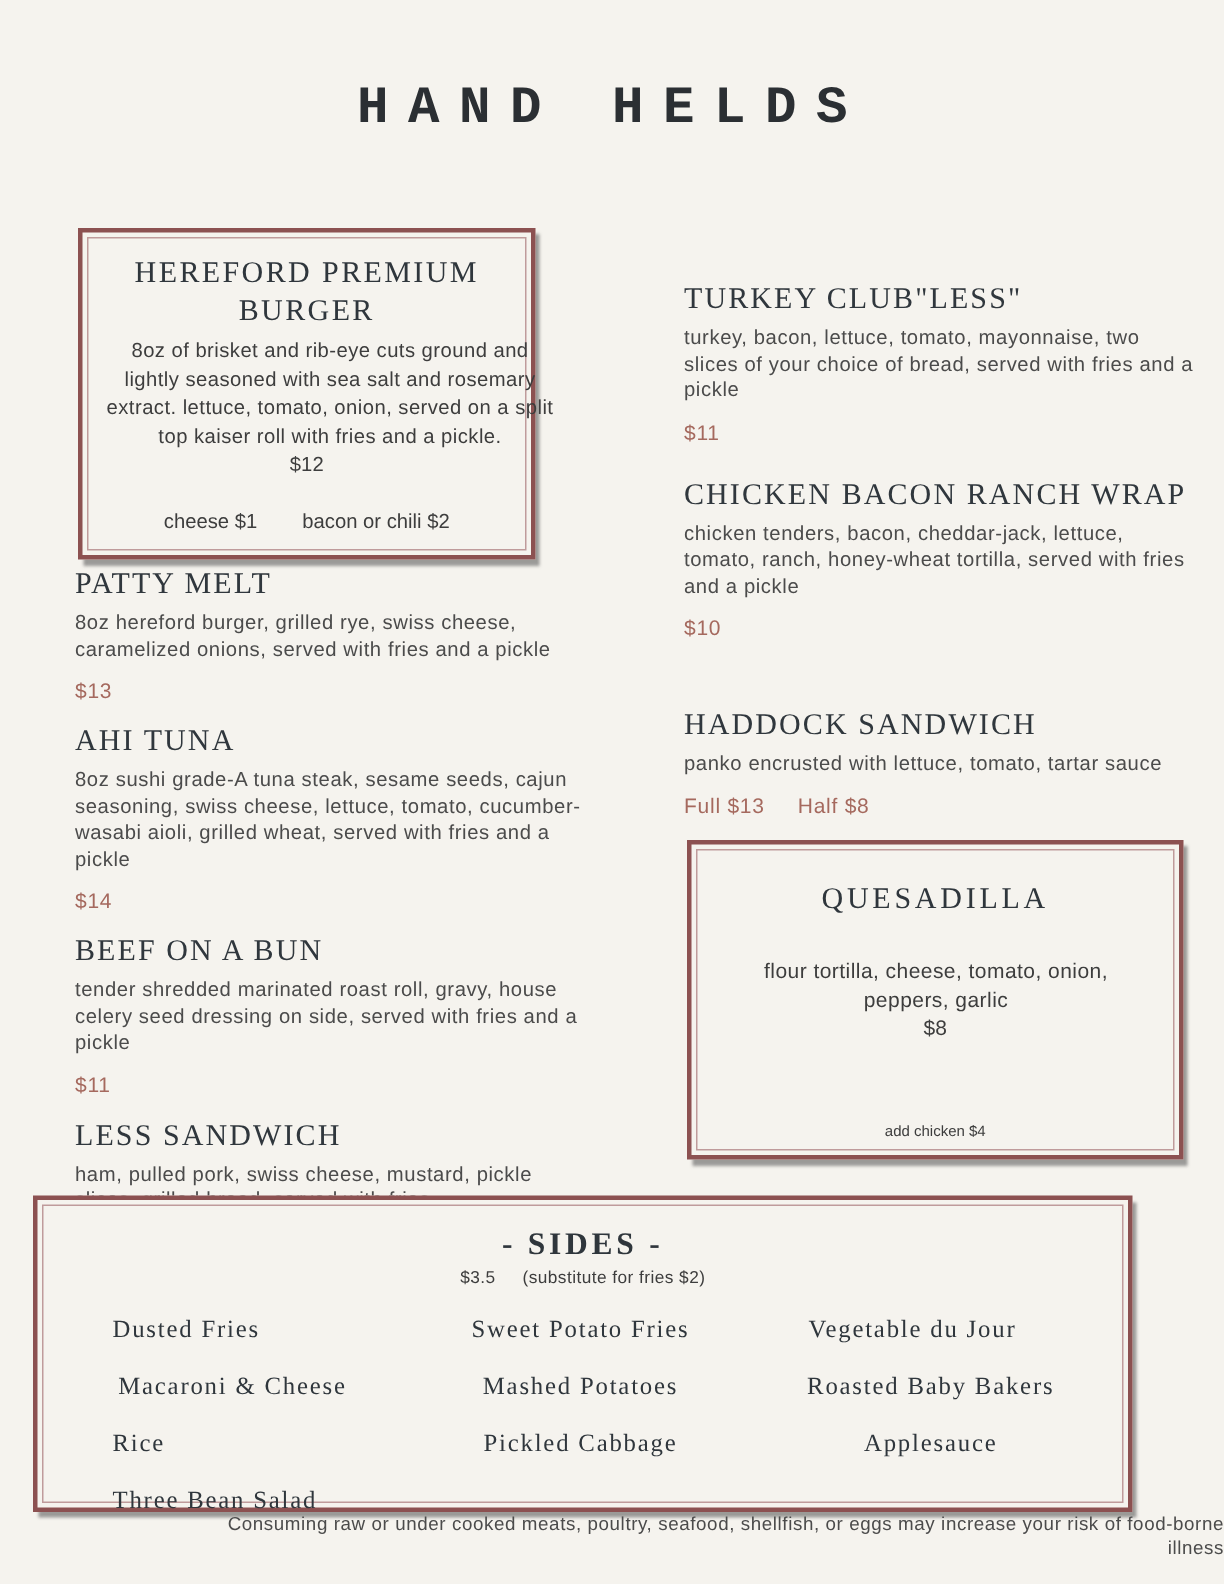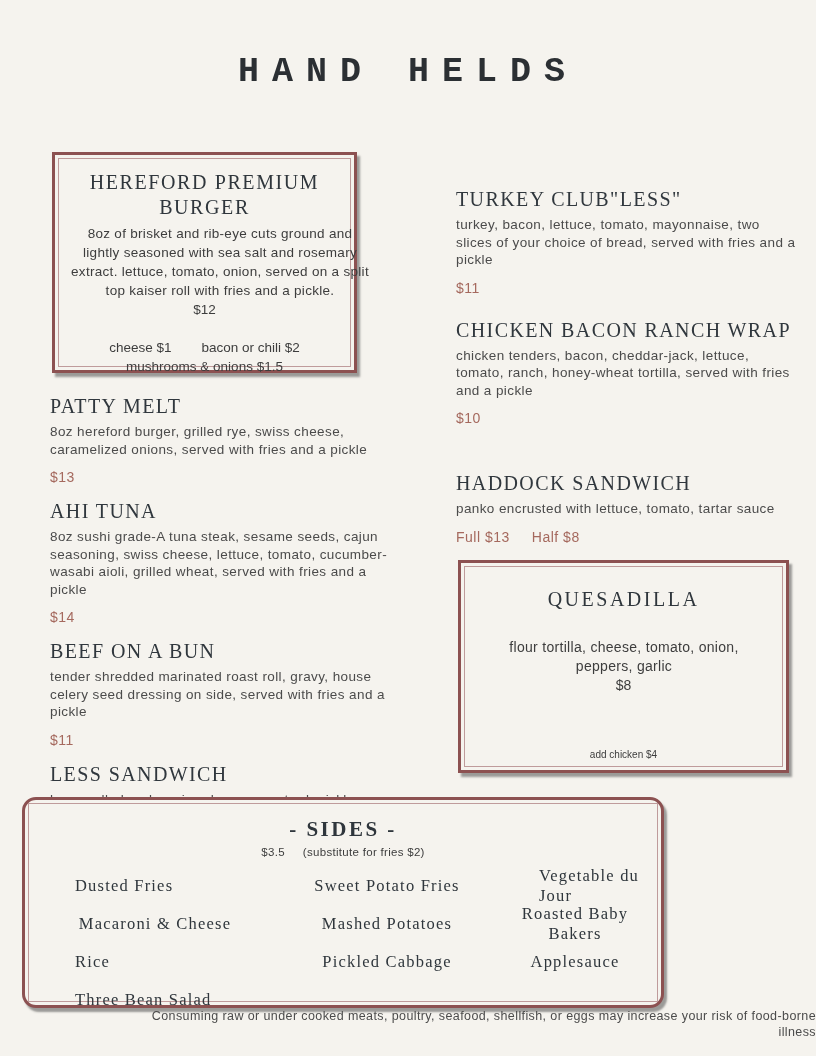--- a/index.html
+++ b/index.html
@@ -75,21 +75,21 @@
 
   .box-quesadilla { left: 458px; top: 560px; width: 331px; height: 213px; }
   .box-quesadilla .inner { padding: 20px 14px 0 14px; }
   .box-quesadilla .box-heading { letter-spacing: 2.5px; margin-bottom: 26px; }
   .box-quesadilla .box-desc { width: 290px; font-size: 14px; line-height: 19px; }
   .box-quesadilla .box-price { font-size: 14px; }
   .quesadilla-addon { margin-top: 54px; font-size: 10px; color: #3d3d3d; }
 
   
   .col { position: absolute; }
-  .col-left  { left: 50px;  top: 394px; width: 348px; }
+  .col-left  { left: 50px;  top: 377px; width: 348px; }
   .col-right { left: 456px; top: 187px; width: 342px; }
 
   .menu-item { margin-bottom: 13px; }
   .item-name {
     font-family: "Liberation Serif", serif;
     font-size: 20px;
     font-weight: 500;
     letter-spacing: 1.4px;
     color: #30373d;
     line-height: 24px;
@@ -107,21 +107,21 @@
     font-size: 14px;
     letter-spacing: 0.5px;
     color: #a5695e;
     line-height: 18px;
   }
   .price-alt { margin-left: 22px; }
   .col-right .menu-item { margin-bottom: 21px; }
   .col-right .menu-item-haddock { margin-top: 44px; }
 
   
-  .box-sides { left: 22px; top: 797px; width: 642px; height: 211px; border-radius: 14px; }
+  .box-sides { left: 22px; top: 797px; width: 733px; height: 211px; }
   .box-sides .inner { padding-top: 13px; }
   .sides-heading {
     font-family: "Liberation Serif", serif;
     font-size: 21px;
     letter-spacing: 2.5px;
     color: #2f363c;
     margin-bottom: 4px;
   }
   .sides-sub { font-size: 11.5px; color: #3d3d3d; letter-spacing: 0.3px; }
   .sides-sub .note { margin-left: 18px; }
@@ -165,21 +165,20 @@
 
   <h1 class="page-title">HAND HELDS</h1>
 
   <div class="fancy-box box-burger">
     <div class="inner">
       <h2 class="box-heading">HEREFORD PREMIUM BURGER</h2>
       <p class="box-desc">8oz of brisket and rib-eye cuts ground and lightly seasoned with sea salt and rosemary extract. lettuce, tomato, onion, served on a split top kaiser roll with fries and a pickle.</p>
       <div class="box-price">$12</div>
       <div class="addons">
         <div><span>cheese $1</span><span class="addon-gap">bacon or chili $2</span></div>
-        <div><span>mushrooms &amp; onions $1.5</span></div>
       </div>
     </div>
   </div>
 
   <div class="col col-left">
     <div class="menu-item">
       <h3 class="item-name">PATTY MELT</h3>
       <p class="item-desc">8oz hereford burger, grilled rye, swiss cheese, caramelized onions, served with fries and a pickle</p>
       <div class="item-price">$13</div>
     </div>

